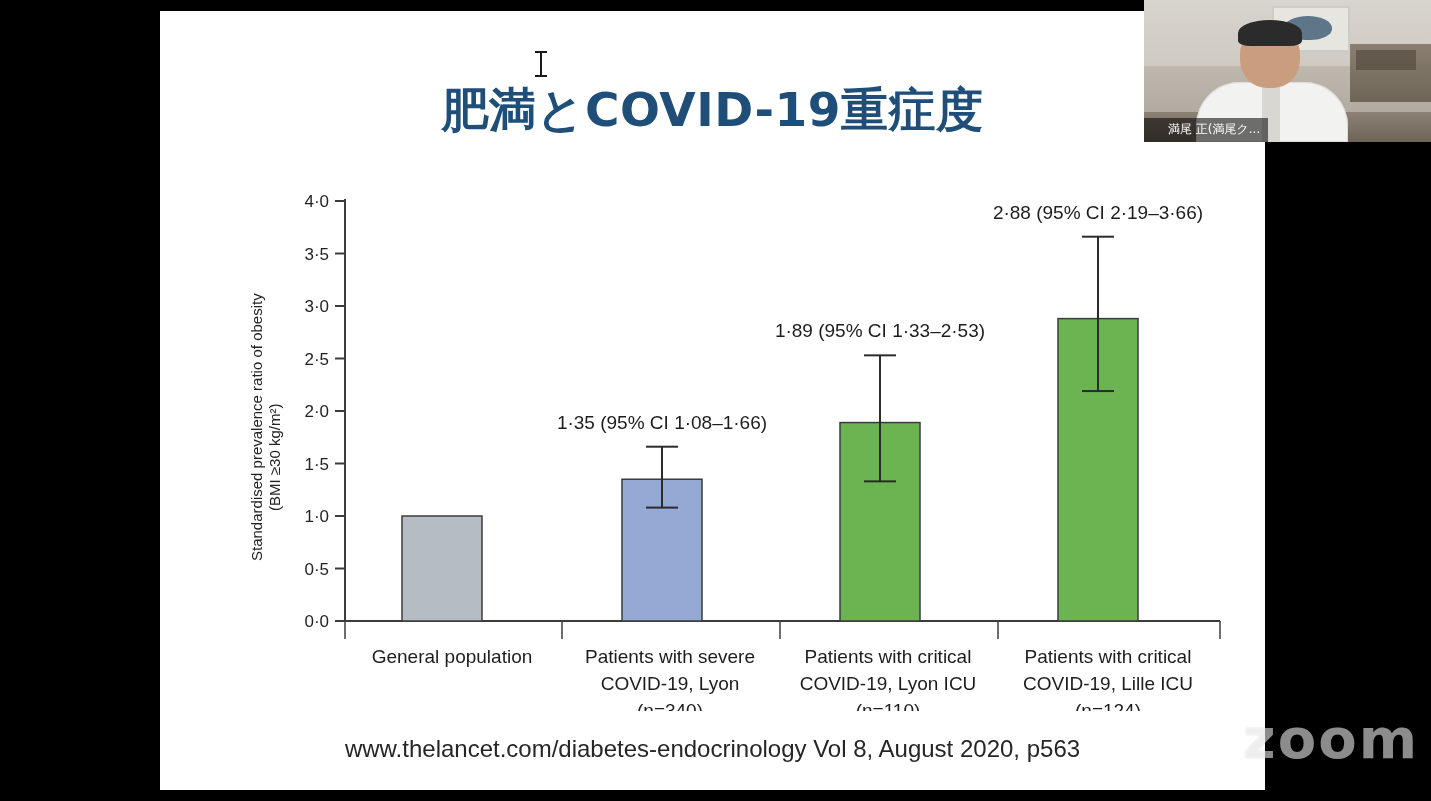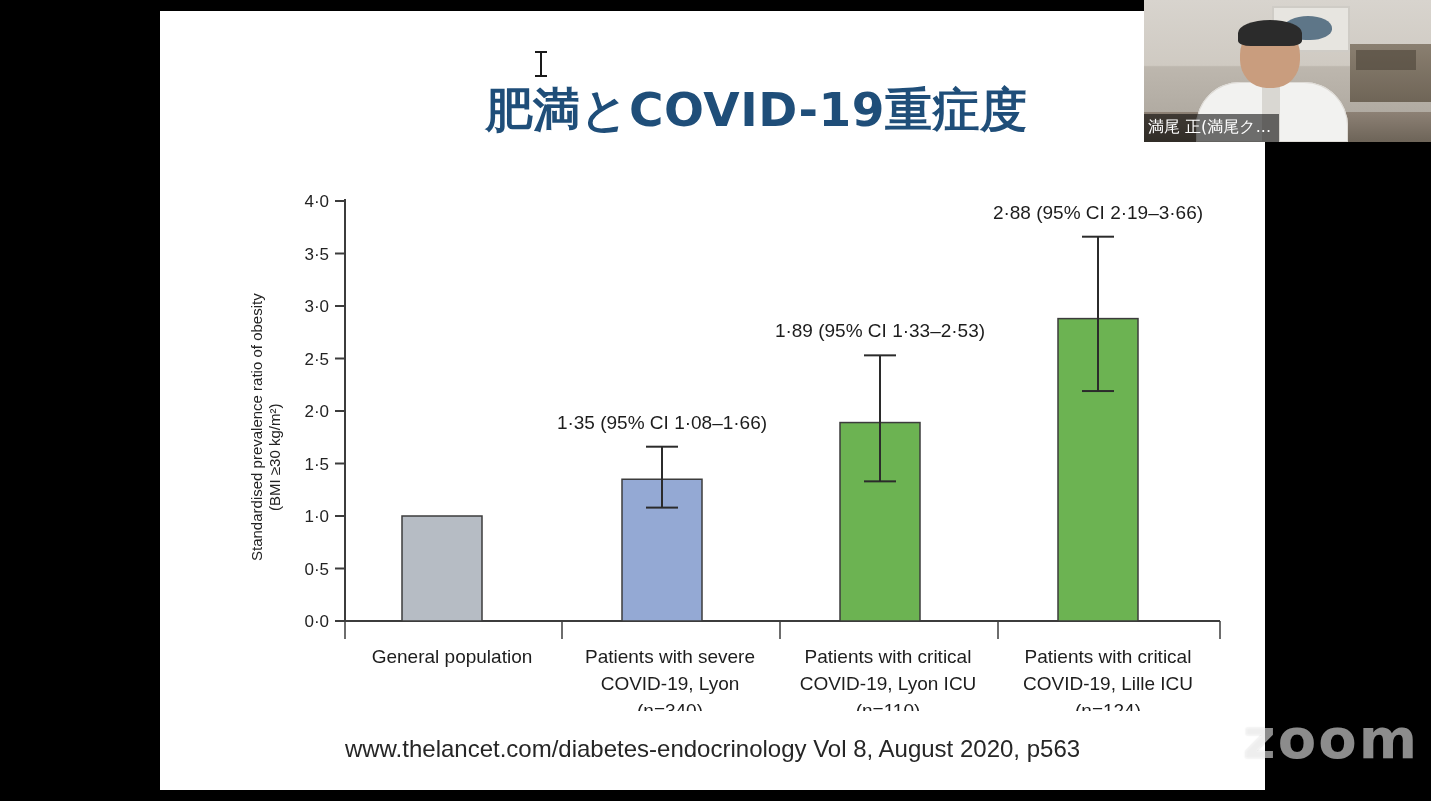--- a/index.html
+++ b/index.html
@@ -37,21 +37,20 @@
     position: absolute;
     left: 0;
     top: 68px;
     width: 1105px;
     text-align: center;
     font-family: "DejaVu Sans", "Liberation Sans", sans-serif;
     font-size: 47px;
     font-weight: bold;
     color: #1f4e79;
     letter-spacing: 0.5px;
-    padding-left: 44px;
   }
 
   #text-cursor {
     position: absolute;
     left: 374px;
     top: 40px;
     width: 14px;
     height: 26px;
     pointer-events: none;
   }
@@ -207,25 +206,25 @@
     left: 66px;
     top: 4px;
     width: 18px;
     height: 56px;
     background: #d9d7d2;
   }
   #participant-name {
     position: absolute;
     left: 0;
     bottom: 0;
-    padding: 3px 8px 4px 4px;
+    padding: 3px 8px 4px 24px;
     background: rgba(0,0,0,0.55);
     color: #ffffff;
     font-family: "DejaVu Sans", "Liberation Sans", sans-serif;
-    font-size: 16px;
+    font-size: 12px;
     white-space: nowrap;
     max-width: 160px;
     overflow: hidden;
     text-overflow: ellipsis;
   }
 </style>
 </head>
 <body>
 
 <div id="stage">

